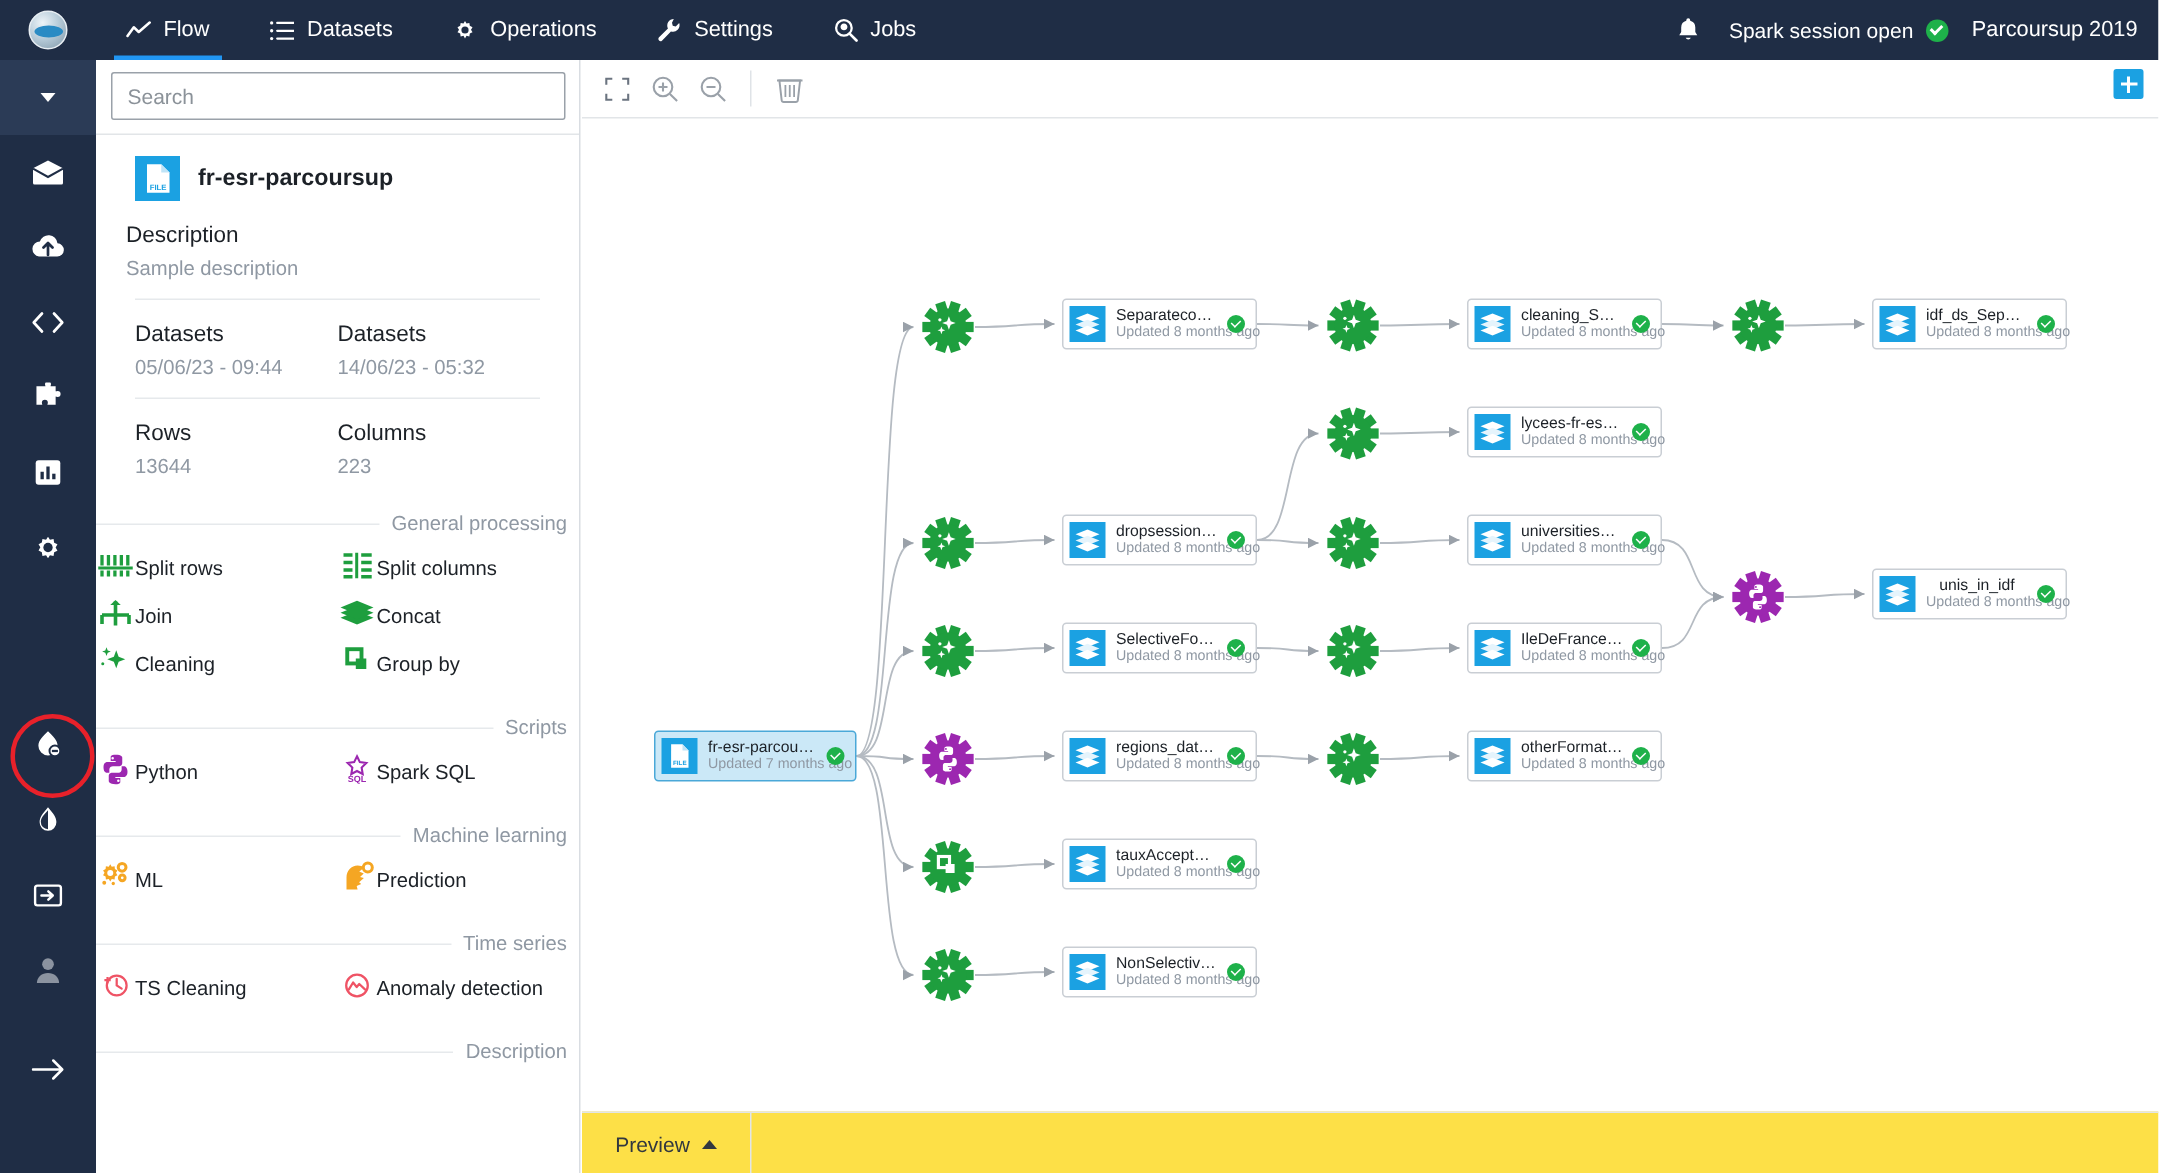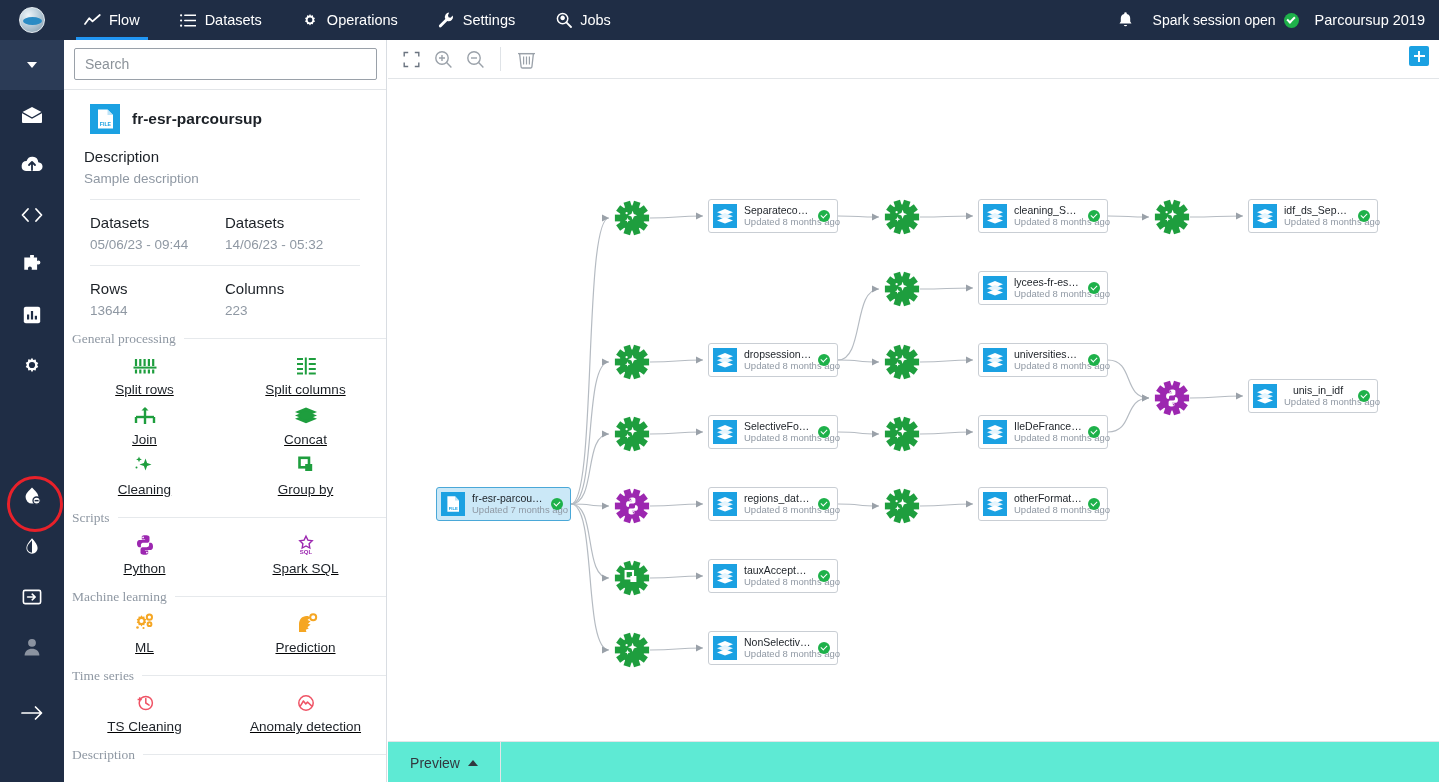--- a/index.html
+++ b/index.html
@@ -100,30 +100,30 @@
   .ds-title { font-size: 15.5px; font-weight: bold; color: #1c2127; }
 
   .sec { padding: 0 20px; }
   .sec-label { font-size: 15px; color: #1c2127; margin-top: 14px; }
   .sec-value { font-size: 13.5px; color: #8f98a3; margin-top: 6px; }
   .hr { height: 1px; background: #e6e9ec; margin: 13px 26px 0 26px; }
   .two-col { display: flex; padding: 0 26px; }
   .two-col > div { width: 50%; }
 
   .group-divider {
-    position: relative; text-align: left; margin-top: 11px; height: 18px; font-family: Liberation Serif, serif;
+    position: relative; text-align: right; margin-top: 22px; height: 18px;
   }
   .group-divider .line { position: absolute; top: 9px; left: 0; right: 0; height: 1px; background: #e6e9ec; }
   .group-divider span {
     position: relative; background: #fff; padding: 0 8px; font-size: 13.5px; color: #8f98a3;
   }
   .ops-grid { display: flex; flex-wrap: wrap; }
   .op {
-    width: 50%; display: flex; flex-direction: column; align-items: center;
-    padding-top: 6px; cursor: pointer; text-decoration: underline;
+    width: 50%; display: flex; flex-direction: row; align-items: center;
+    padding-top: 6px; cursor: pointer;
   }
   .op-ico { height: 26px; display: flex; align-items: center; justify-content: center; }
   .op-label { font-size: 13.5px; color: #1c2127; margin-top: 3px; }
 
   
   .canvas-area {
     position: absolute; top: 40px; left: 388px; width: 1051px; height: 742px; background: #fff;
   }
   .canvas-toolbar {
     position: relative; height: 39px; border-bottom: 1px solid #e2e5e8;
@@ -165,21 +165,21 @@
     margin-left: 6px; display: inline-flex; align-items: center; justify-content: center;
   }
   .node-chk::after {
     content: ""; width: 5px; height: 2.5px; border-left: 1.6px solid #fff; border-bottom: 1.6px solid #fff;
     transform: rotate(-45deg) translate(0.5px,-0.8px);
   }
   .recipe { position: absolute; width: 36px; height: 36px; cursor: pointer; }
 
   .preview-bar {
     position: absolute; left: 0; bottom: 0; width: 1051px; height: 41px;
-    border-top: 1px solid #e2e5e8; background: #5eead4;
+    border-top: 1px solid #e2e5e8; background: #fde047;
   }
   .preview-tab {
     width: 113px; height: 41px; border-right: 1px solid #e2e5e8;
     display: flex; align-items: center; justify-content: center; gap: 8px; cursor: pointer;
   }
   .preview-tab span { font-size: 14px; color: #32383f; }
   .caret-up {
     width: 0; height: 0; border-left: 5px solid transparent; border-right: 5px solid transparent;
     border-bottom: 6px solid #32383f;
   }

